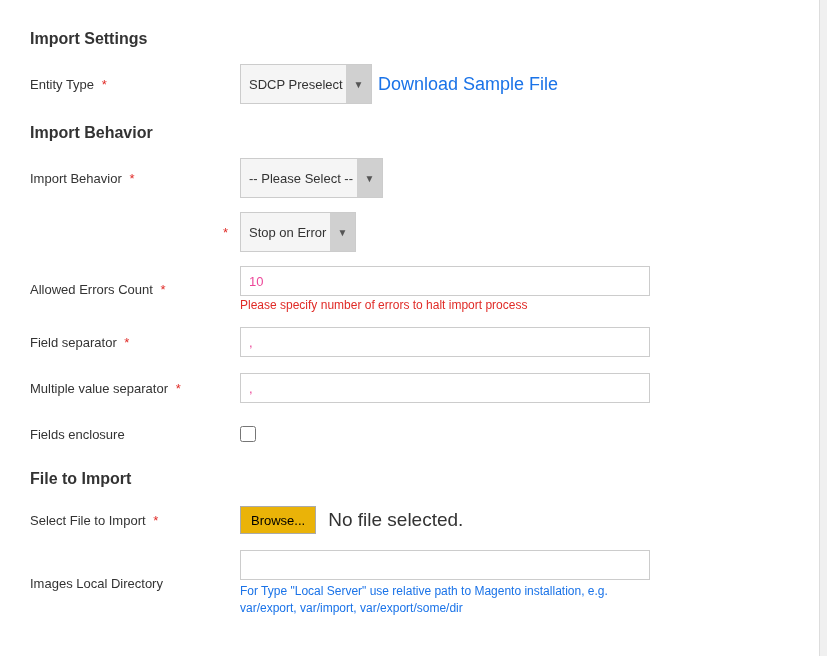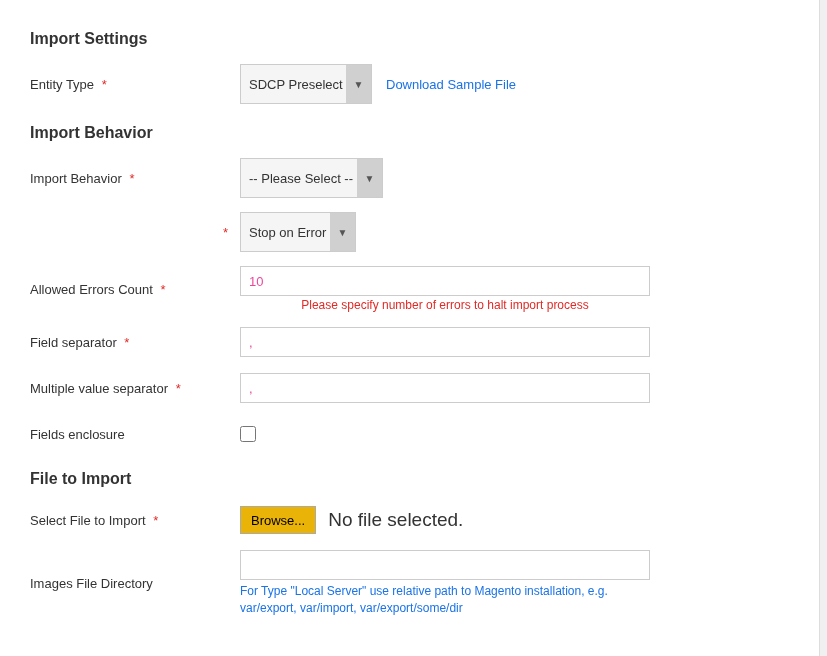--- a/index.html
+++ b/index.html
@@ -83,38 +83,37 @@
       align-items: center;
       justify-content: center;
       pointer-events: none;
       font-size: 10px;
       color: #555;
     }
 
     .download-link {
       color: #1a73e8;
       text-decoration: none;
-      margin-left: 14px;
-      font-size: 13px;
+      margin-left: 6px;
+      font-size: 18px;
     }
 
     input[type="text"] {
       border: 1px solid #ccc;
       padding: 5px 8px;
       font-size: 13px;
       height: 30px;
       width: 410px;
       color: #ec4899;
     }
 
     .hint-text {
       color: #e02b27;
       font-size: 12px;
       margin-top: 2px;
-      text-align: center;
     }
 
     .field-with-hint {
       display: flex;
       flex-direction: column;
     }
 
     input[type="checkbox"] {
       width: 16px;
       height: 16px;
@@ -277,21 +276,21 @@
       <span class="required-star">*</span>
     </div>
     <div class="form-control-wrap">
       <button class="browse-btn">Browse...</button>
       <span class="no-file-text">No file selected.</span>
     </div>
   </div>
 
   <div class="form-row">
     <div class="form-label">
-      <span>Images File Directory</span>
+      <span>Images Local Directory</span>
     </div>
     <div class="form-control-wrap">
       <div class="field-with-hint">
         <input type="text" value="" style="">
         <div class="hint-block images-hint">For Type "Local Server" use relative path to Magento installation, e.g. var/export, var/import, var/export/some/dir</div>
       </div>
     </div>
   </div>
 </div>
 

